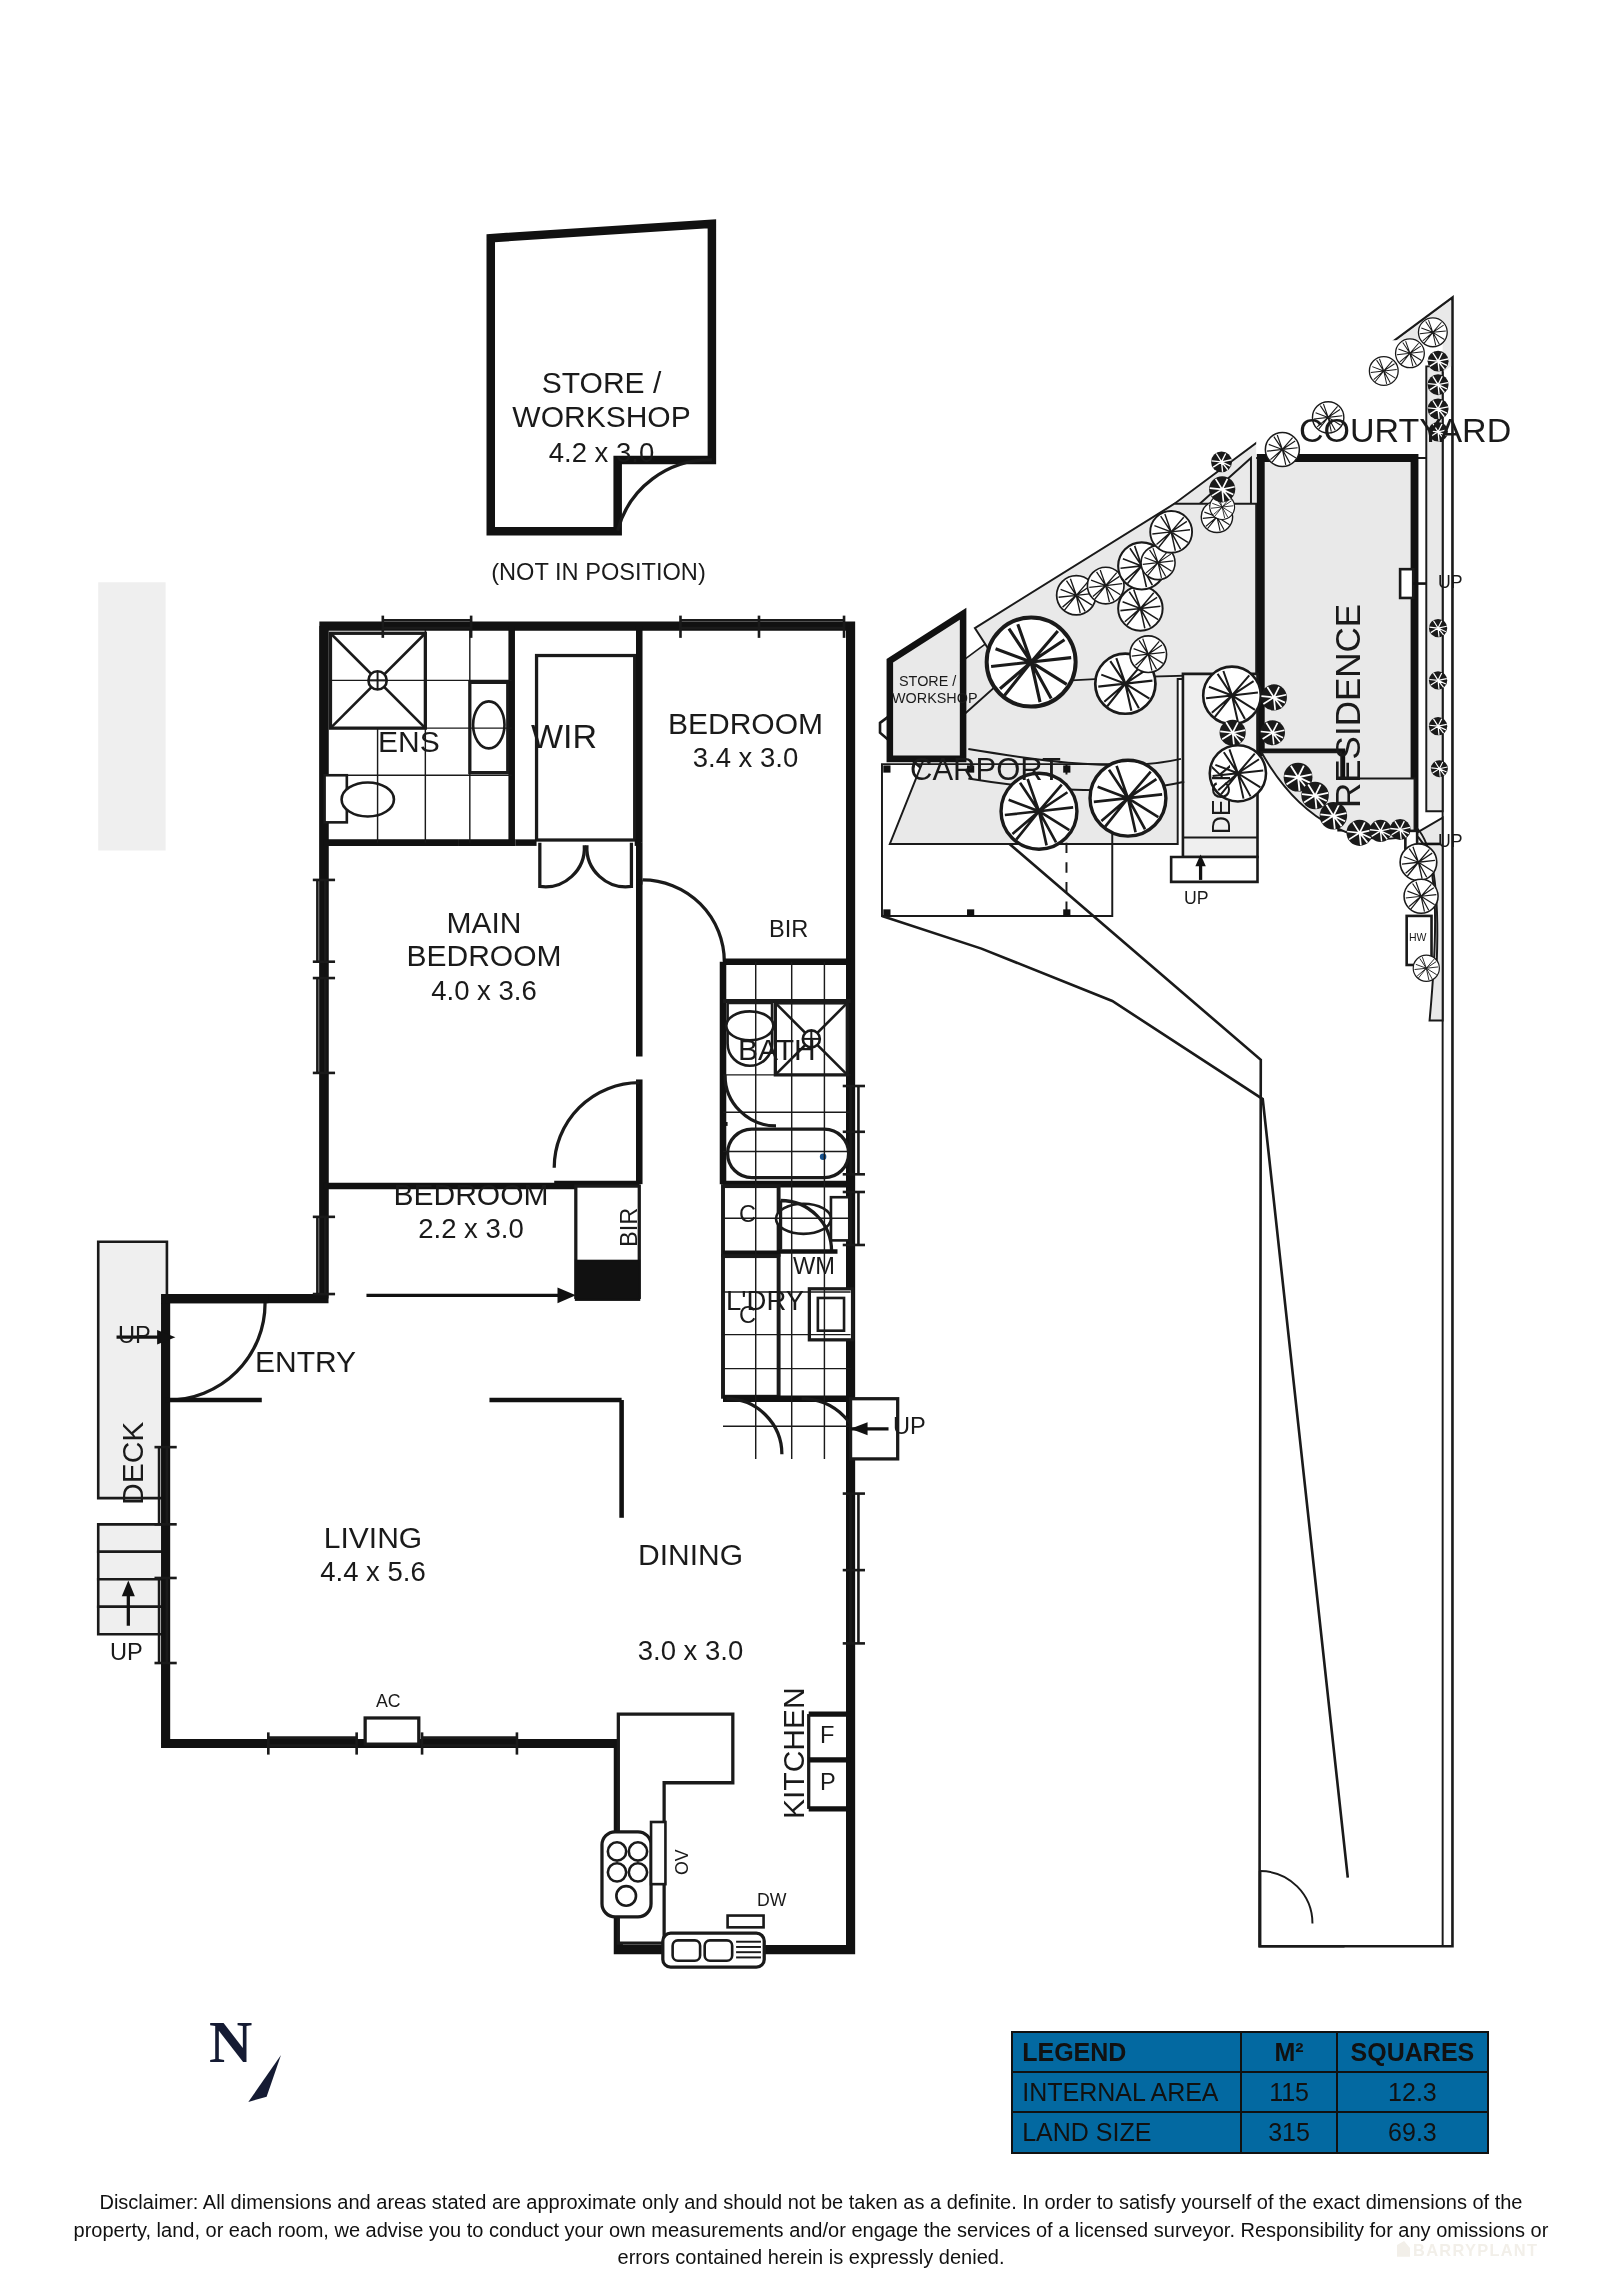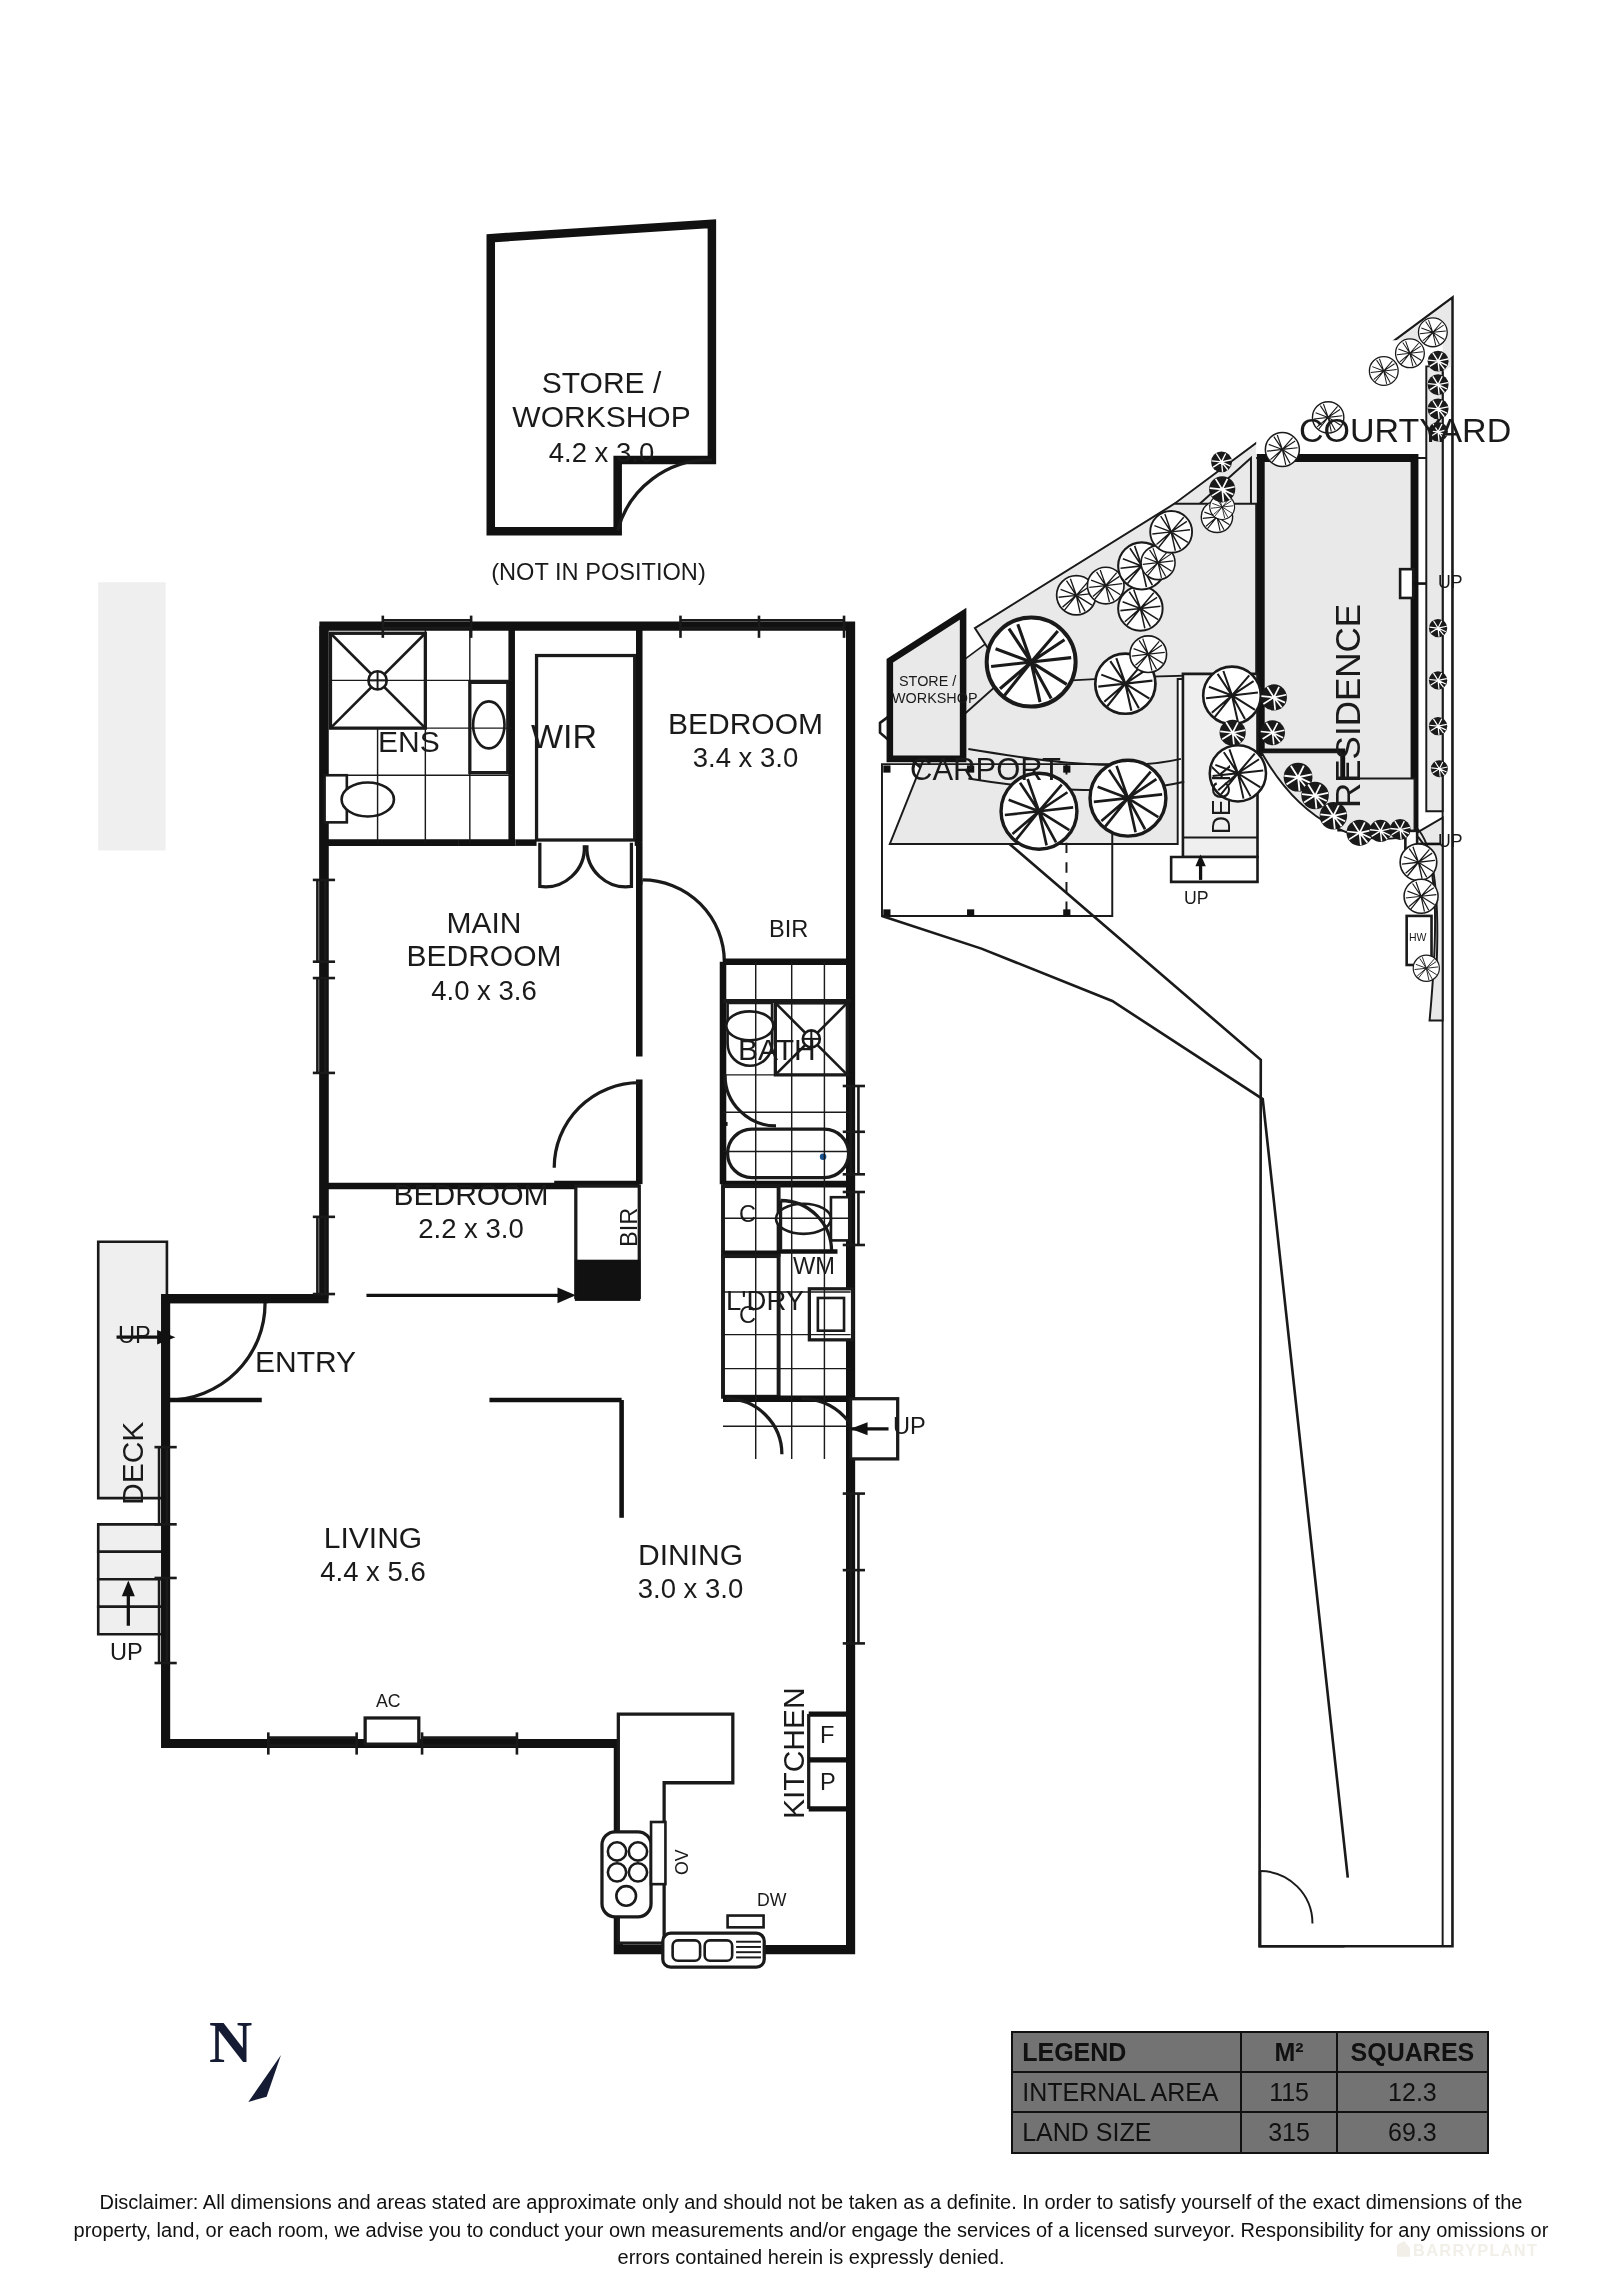--- a/index.html
+++ b/index.html
@@ -11,21 +11,21 @@
        color:#1a1a1a;line-height:1.12;font-weight:400;}
   .rm{font-size:30px;text-align:center;}
   .dim{font-size:27.5px;}
   .sm{font-size:23.6px;}
   .xs{font-size:17.7px;}
   .tiny{font-size:14.4px;}
   .vert{transform:rotate(-90deg);transform-origin:left top;}
   .ctr{text-align:center;}
   
   #legend{position:absolute;left:1011px;top:2031px;border-collapse:collapse;
-          font-size:25px;background:#737373;}
+          font-size:25px;background:#0369a1;}
   #legend td,#legend th{border:2px solid #111;padding:4.6px 9.2px;text-align:left;
           font-weight:400;color:#111;}
   #legend thead th{font-weight:bold;}
   #legend td.num,#legend th.num{text-align:center;}
   #disc{position:absolute;left:62px;top:2189px;width:1498px;text-align:center;
         font-size:20px;line-height:1.38;color:#111;}
   #wm{position:absolute;left:1413px;top:2241px;font-size:16.4px;letter-spacing:1.3px;
       color:#f2efe9;font-weight:bold;}
   #wmlogo{position:absolute;left:1397px;top:2241px;width:13px;height:15.7px;
       background:#f2efe9;clip-path:polygon(0 100%,0 25%,55% 0,100% 45%,100% 100%);}
@@ -466,21 +466,21 @@
 <div class="lbl rm" style="left:738px;top:1033px;">BATH</div>
 
 <div class="lbl rm" style="left:726px;top:1286px;font-size:27.5px;">L'DRY</div>
 
 <div class="lbl rm" style="left:255px;top:1345px;">ENTRY</div>
 
 <div class="lbl rm ctr" style="left:242px;top:1521px;width:262px;">LIVING</div>
 <div class="lbl dim ctr" style="left:242px;top:1557px;width:262px;">4.4 x 5.6</div>
 
 <div class="lbl rm ctr" style="left:576px;top:1538px;width:229px;">DINING</div>
-<div class="lbl dim ctr" style="left:576px;top:1574px;width:229px;">3.0 x 3.0</div>
+<div class="lbl dim ctr" style="left:576px;top:1636px;width:229px;">3.0 x 3.0</div>
 
 <div class="lbl rm vert" style="left:777px;top:1819px;">KITCHEN</div>
 
 <div class="lbl rm vert" style="left:116px;top:1505px;">DECK</div>
 
 <div class="lbl sm" style="left:769px;top:916px;">BIR</div>
 <div class="lbl sm vert" style="left:616px;top:1247px;">BIR</div>
 <div class="lbl sm" style="left:739px;top:1201px;">C</div>
 <div class="lbl sm" style="left:739px;top:1302px;">C</div>
 <div class="lbl sm" style="left:793px;top:1253px;">WM</div>

